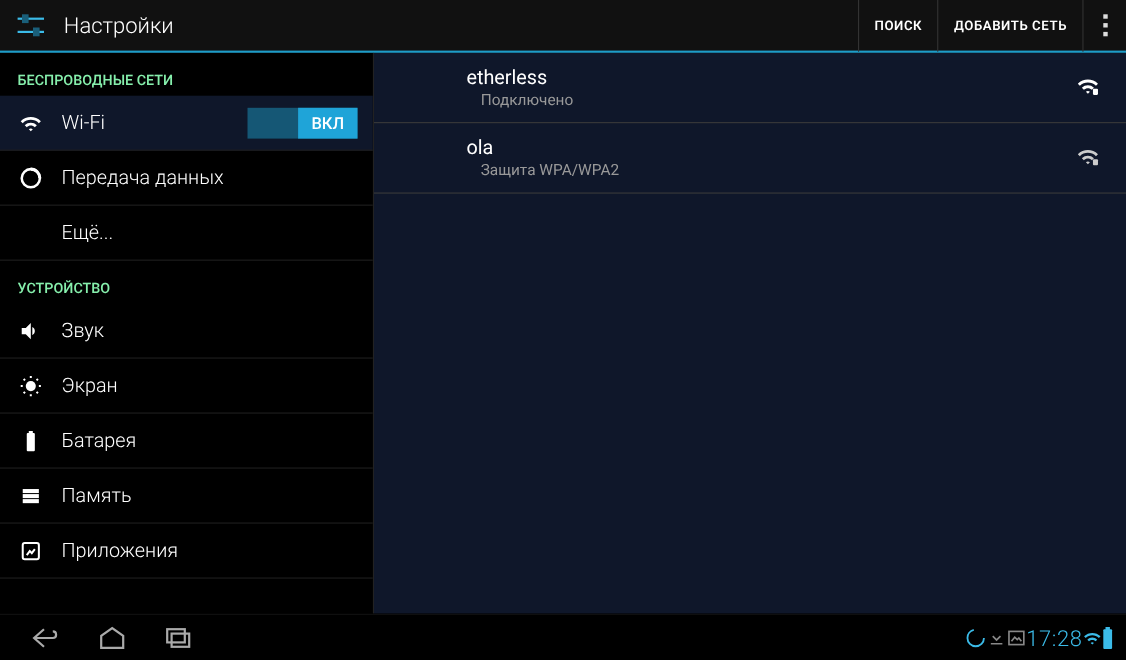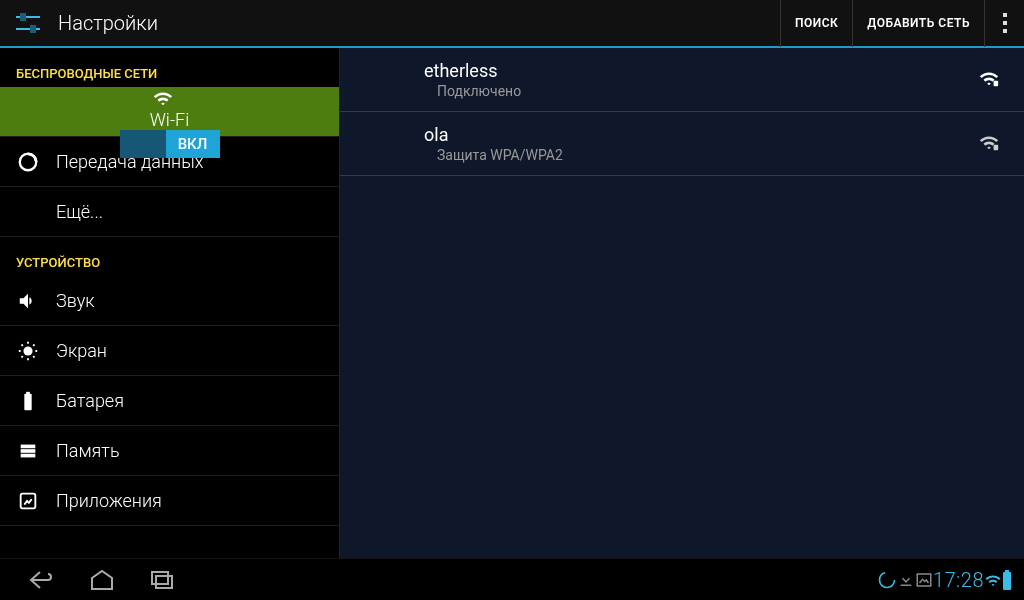--- a/index.html
+++ b/index.html
@@ -68,37 +68,36 @@
     display: flex;
     overflow: hidden;
   }
   .sidebar {
     width: 340px;
     background: #000;
     border-right: 1px solid #222;
     overflow-y: auto;
   }
   .section-header {
-    color: #fde047;
+    color: #86efac;
     font-size: 13px;
     font-weight: 500;
     padding: 18px 16px 6px;
     text-transform: uppercase;
   }
   .menu-item {
     height: 50px;
     display: flex;
     align-items: center;
     padding: 0 14px;
     cursor: pointer;
     border-bottom: 1px solid #1e1e1e;
   }
   .menu-item.active {
-    background: #4d7c0f;
-    flex-direction: column;
+    background: #0f172a;
   }
   .menu-item .mi-icon {
     width: 28px;
     height: 28px;
     display: flex;
     align-items: center;
     justify-content: center;
     margin-right: 14px;
     color: #eee;
   }

